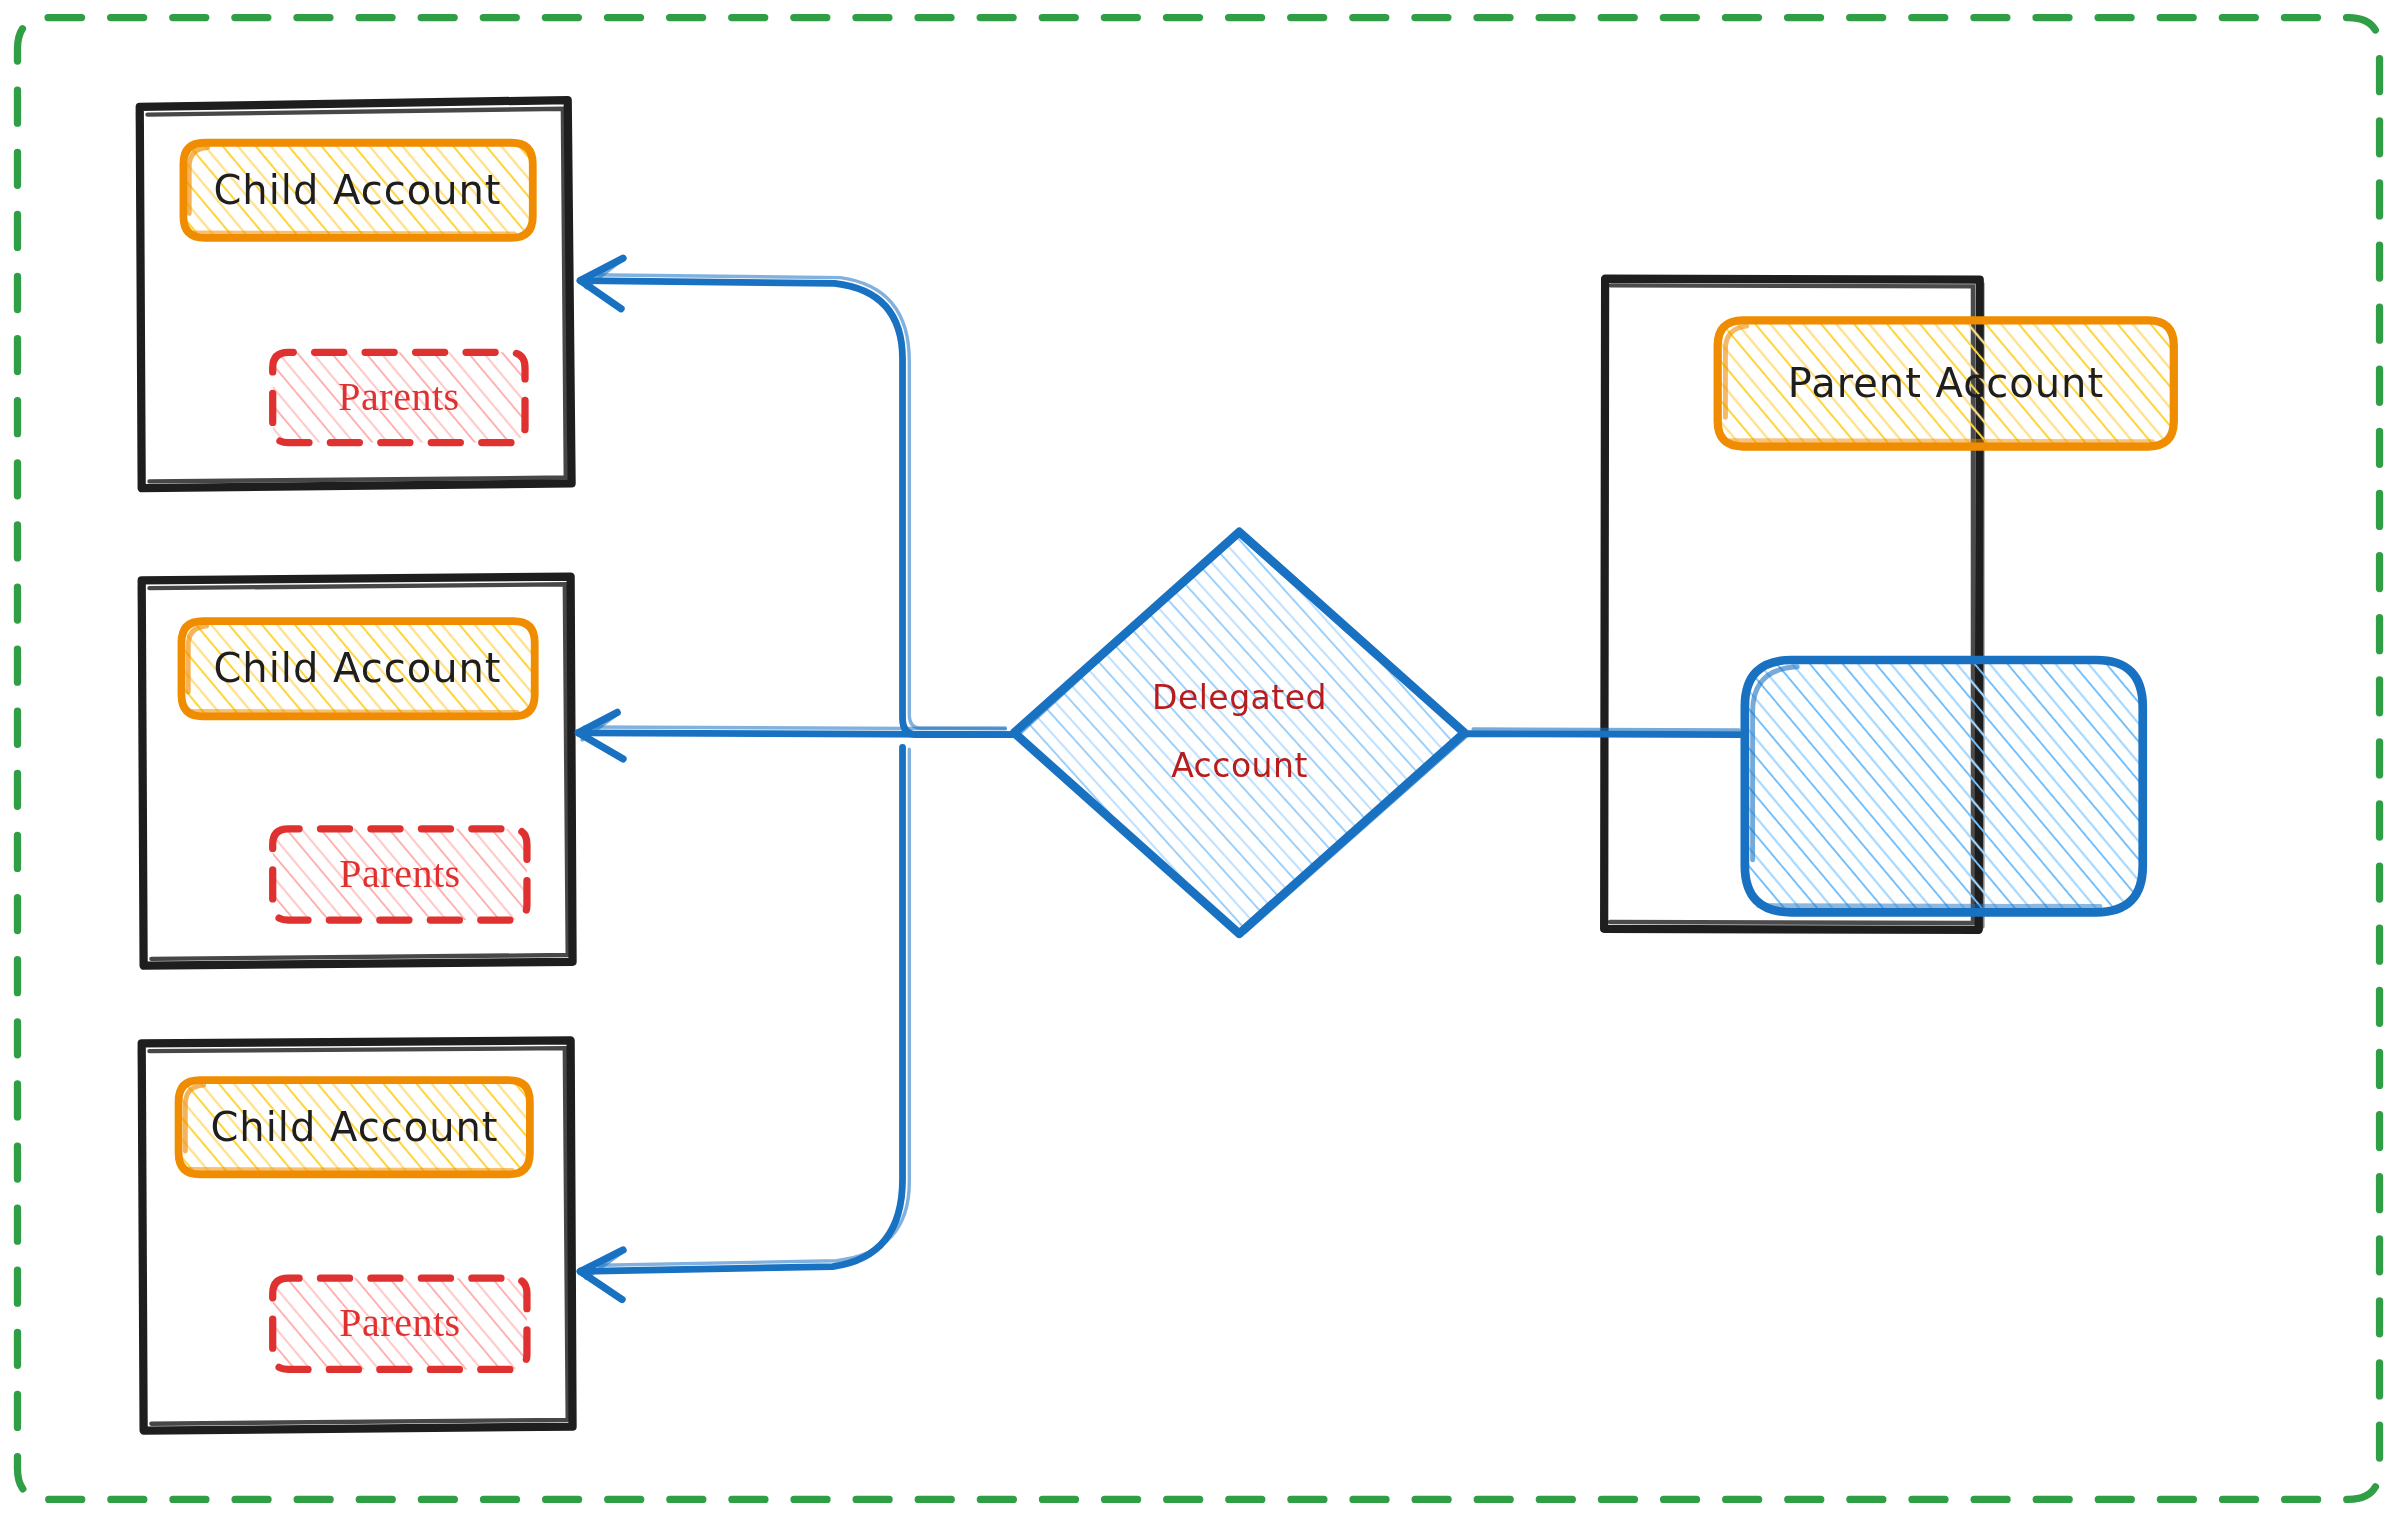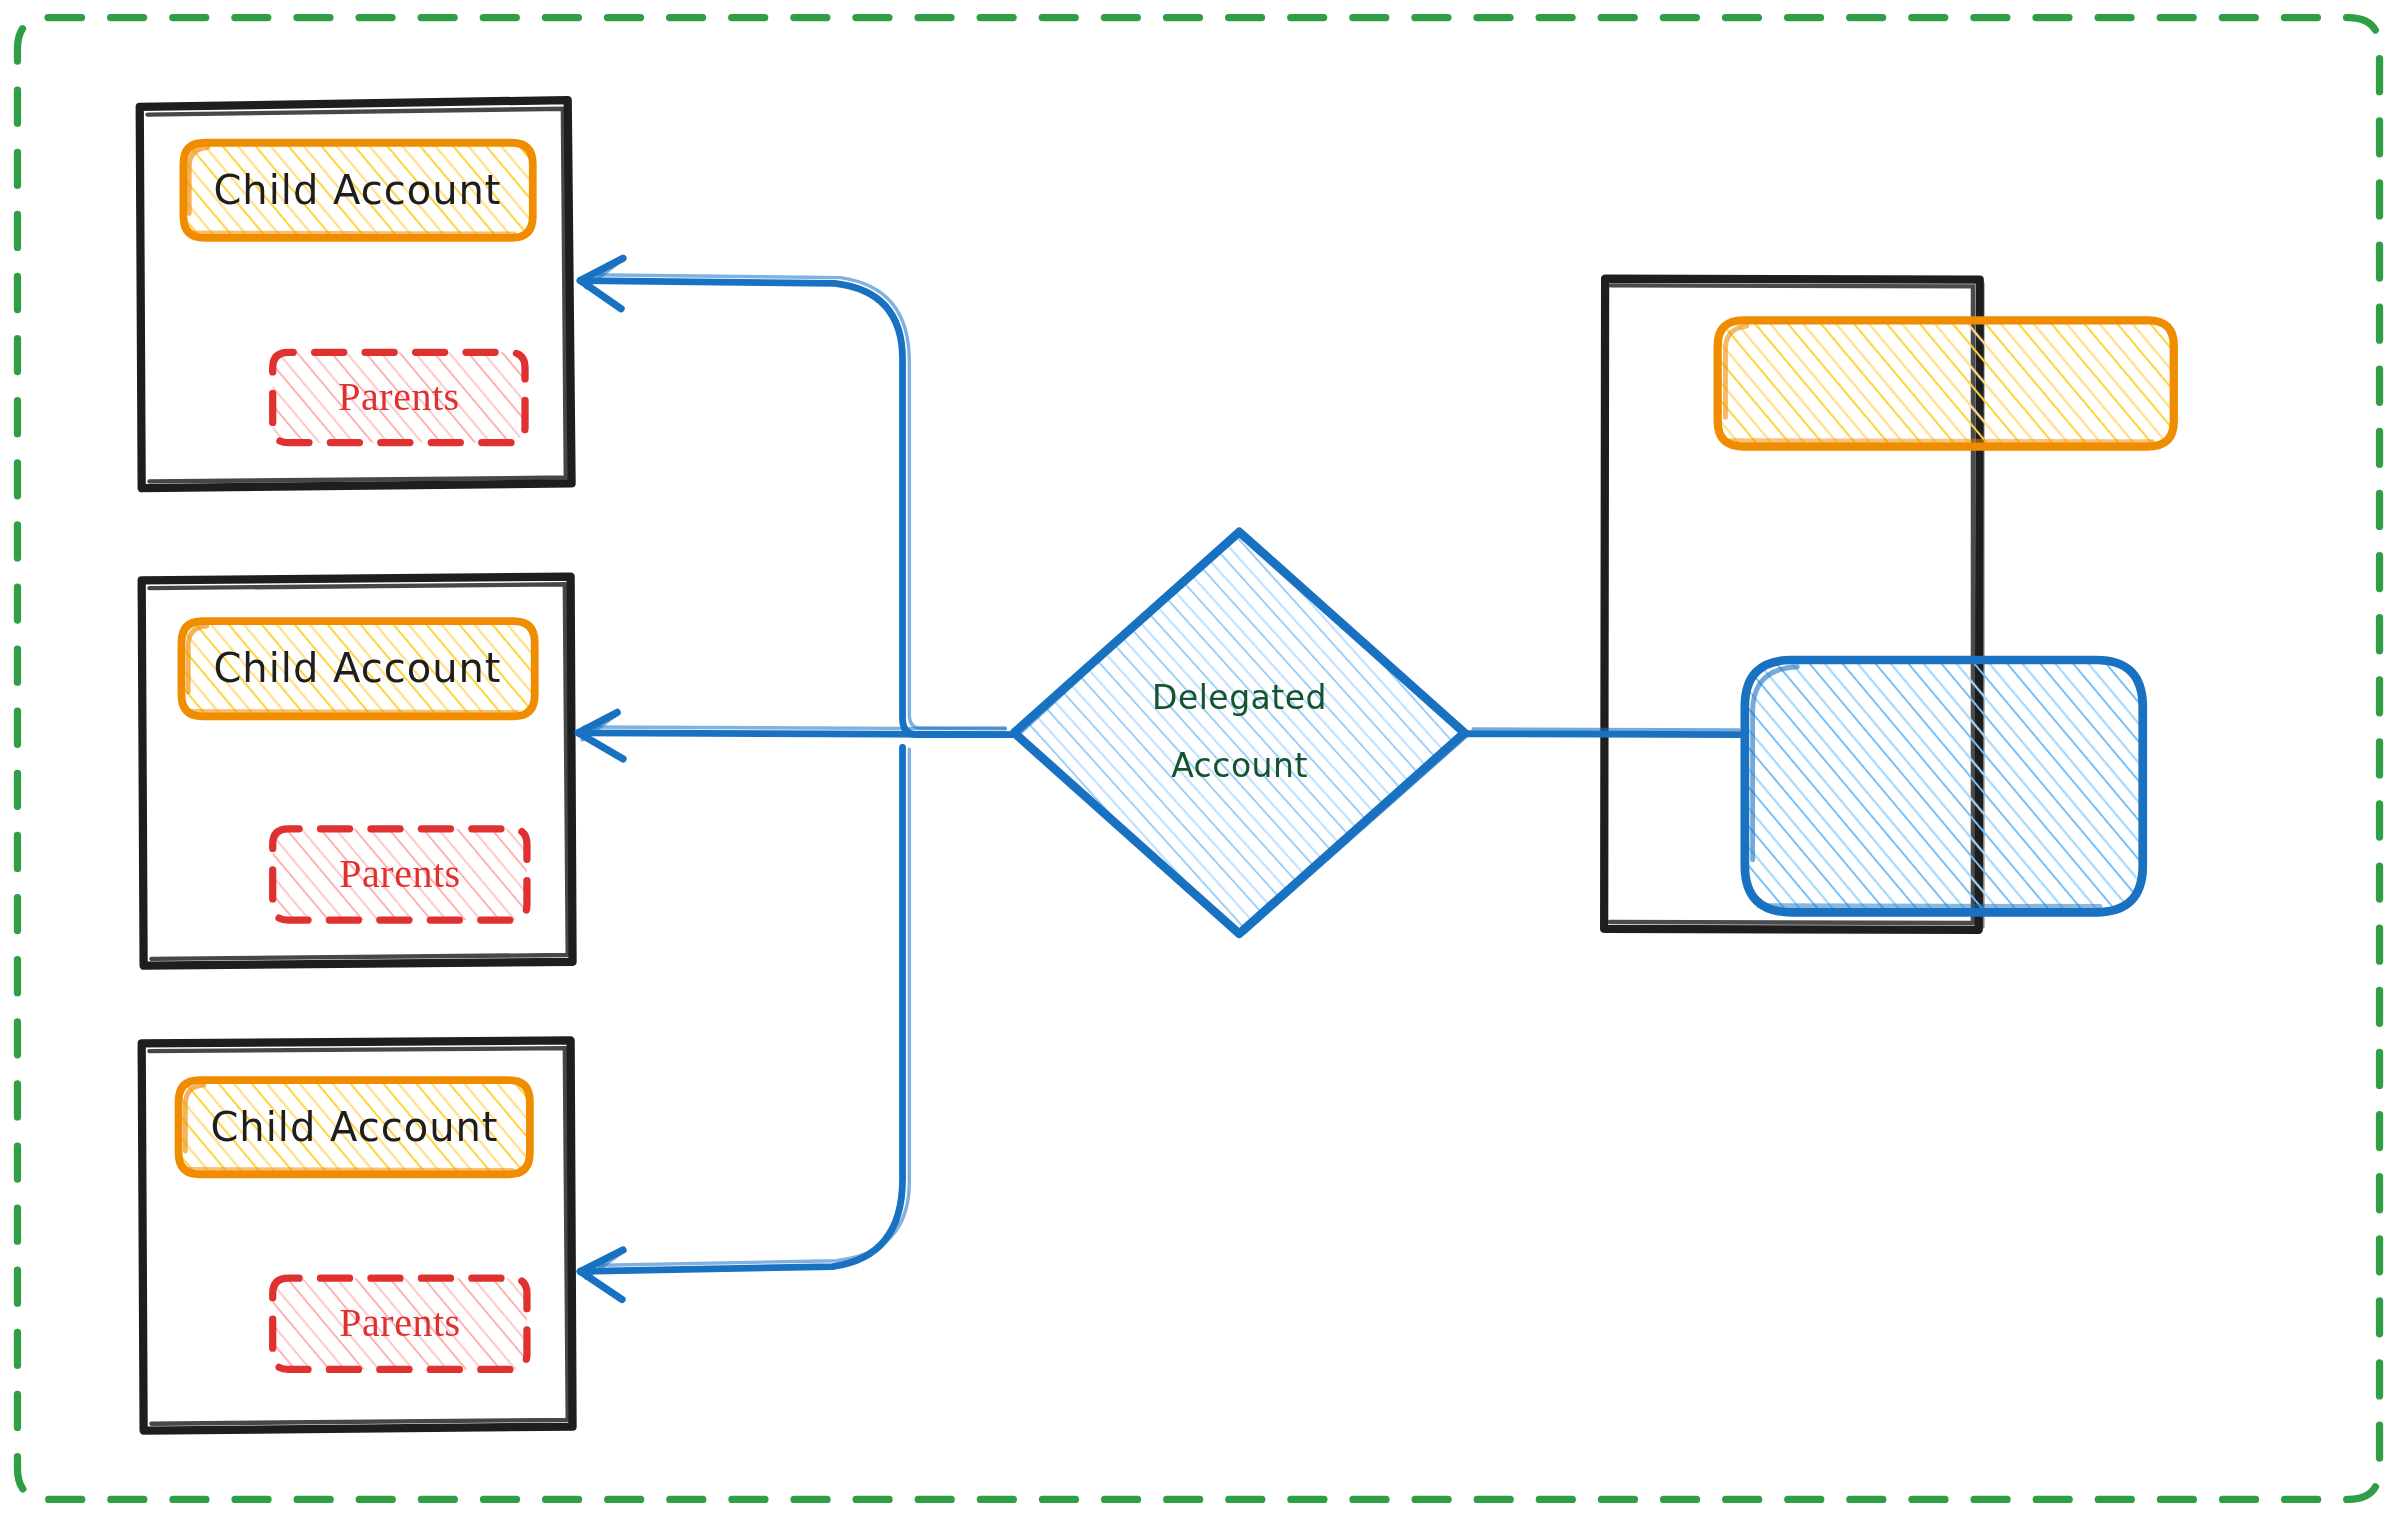--- a/index.html
+++ b/index.html
@@ -31,21 +31,21 @@
     display: flex;
     align-items: center;
     justify-content: center;
     text-align: center;
     pointer-events: none;
     white-space: pre-line;
     line-height: 1.22;
   }
   .lbl-dark   { color: #1e1e1e; }
   .lbl-red    { color: #e03131; font-family: Liberation Serif, serif; }
-  .lbl-blue   { color: #14532d; gap: 27px; }
+  .lbl-blue   { color: #b91c1c; gap: 27px; }
   .f-child    { font-size: 40px; letter-spacing: 1px; font-weight: 400; }
   .f-parent   { font-size: 40px; letter-spacing: 1px; font-weight: 400; }
   .f-parents  { font-size: 40px; letter-spacing: 0.5px; font-weight: 400; }
   .f-manager  { font-size: 45px; letter-spacing: 1px; font-weight: 400; }
   .f-diamond  { font-size: 33px; letter-spacing: 0.5px; font-weight: 400; }
 </style>
 </head>
 <body>
 
 <div id="stage">
@@ -190,20 +190,21 @@
 
   <div class="lbl lbl-dark f-child" style="left:183px; top:143px; width:349px; height:95px;">Child Account</div>
   <div class="lbl lbl-red f-parents" style="left:273px; top:352px; width:252px; height:90px;">Parents</div>
 
   <div class="lbl lbl-dark f-child" style="left:181px; top:621px; width:353px; height:95px;">Child Account</div>
   <div class="lbl lbl-red f-parents" style="left:273px; top:829px; width:254px; height:91px;">Parents</div>
 
   <div class="lbl lbl-dark f-child" style="left:179px; top:1080px; width:351px; height:94px;">Child Account</div>
   <div class="lbl lbl-red f-parents" style="left:273px; top:1278px; width:254px; height:91px;">Parents</div>
 
+  <div class="lbl lbl-dark f-parent" style="left:1718px; top:320px; width:456px; height:126px;">Parent Account</div>
 
   <div class="lbl lbl-blue f-diamond" style="left:1084px; top:672px; width:311px; height:120px; flex-direction:column;">
     <span>Delegated</span>
     <span>Account</span>
   </div>
 
 </div>
 
 
 </body></html>

